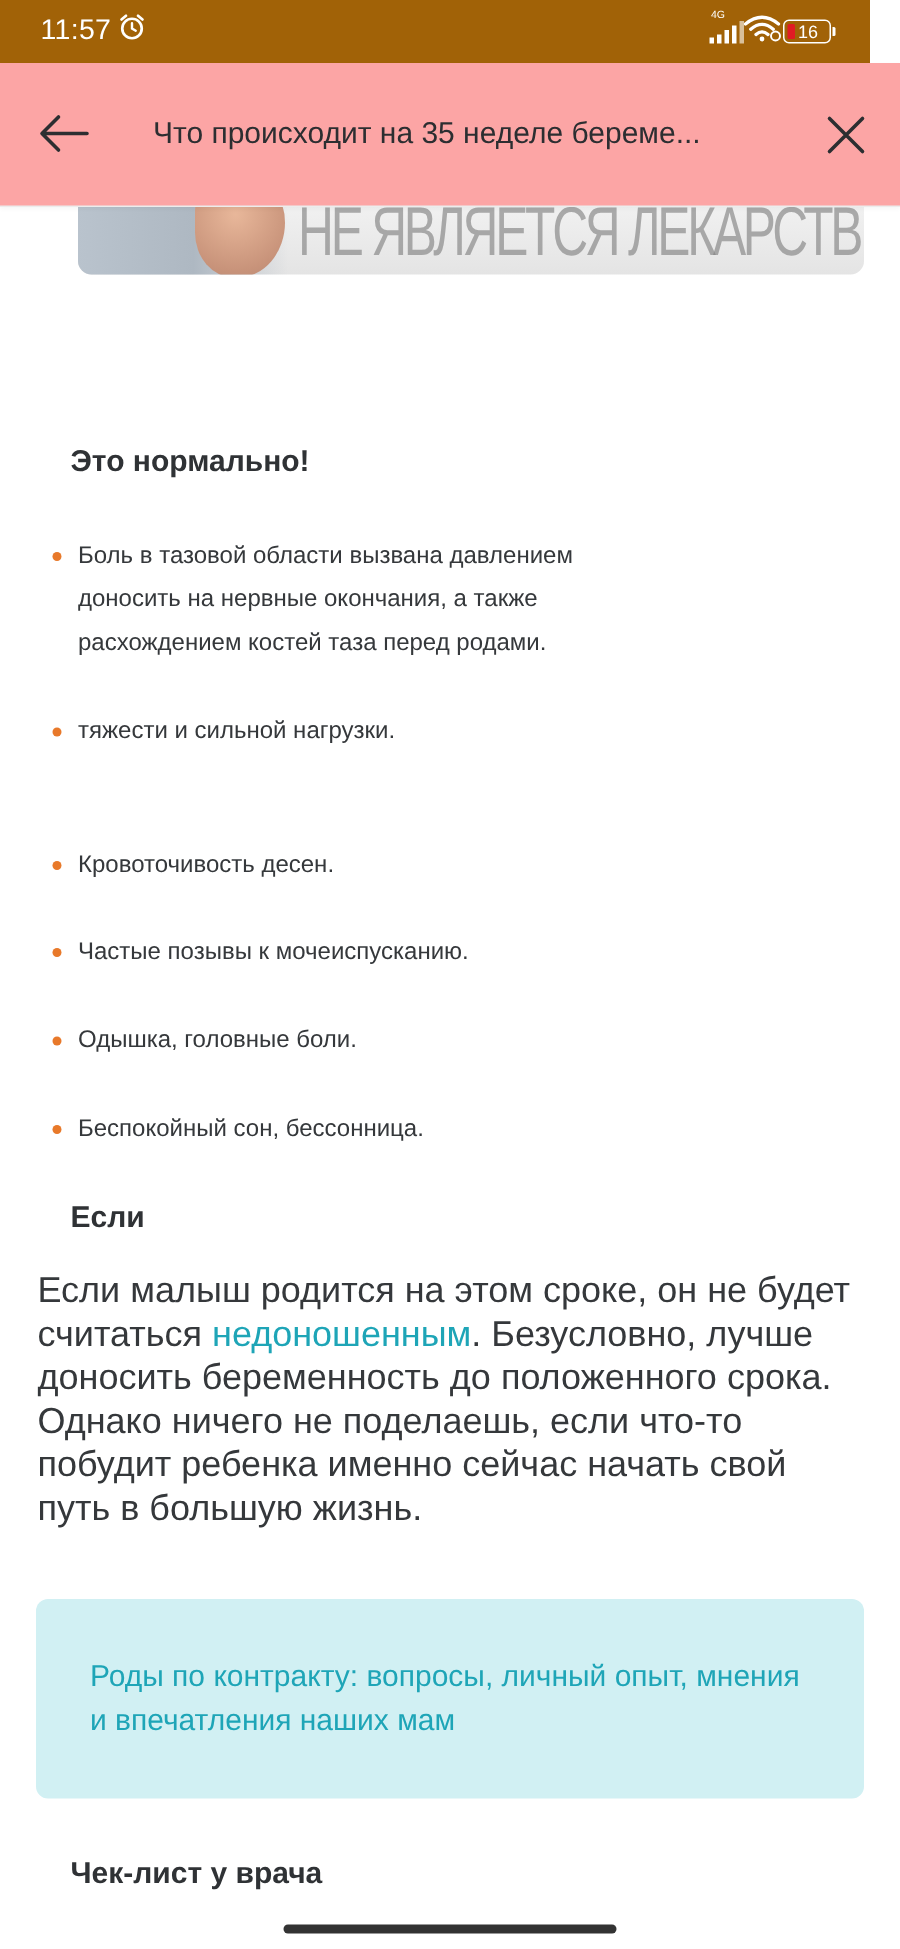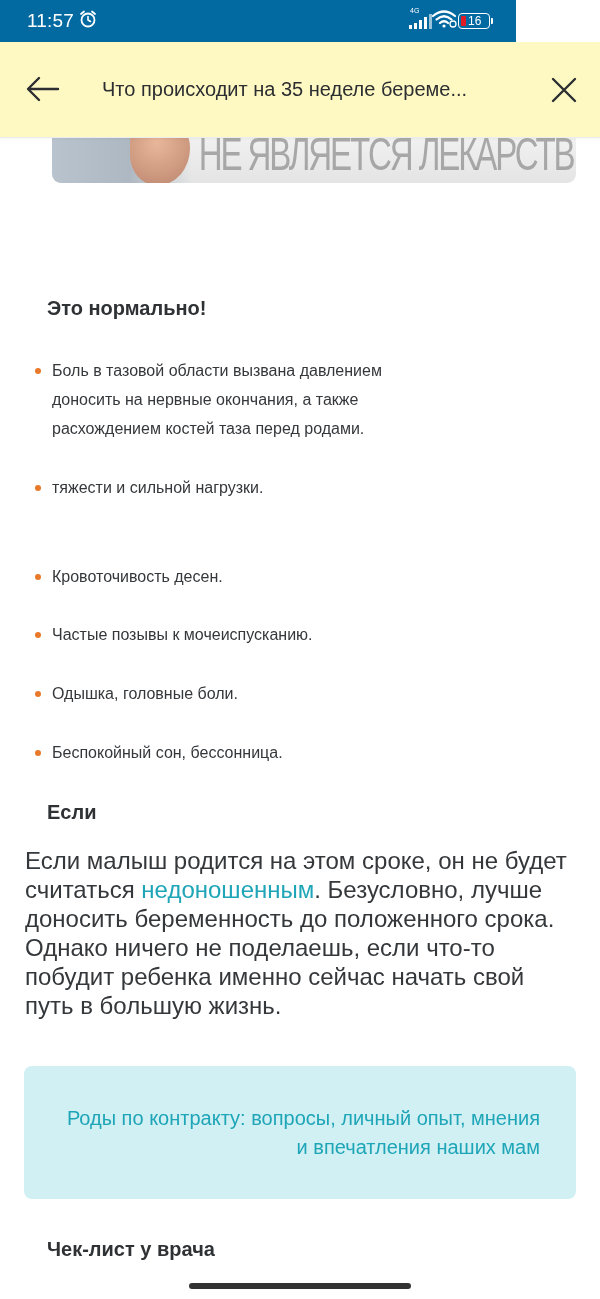--- a/index.html
+++ b/index.html
@@ -1,42 +1,42 @@
 <!DOCTYPE html>
 <html><head>
   <meta charset="utf-8">
   <style>
     * { box-sizing: border-box; margin: 0; padding: 0; }
     html, body { width: 600px; height: 1299px; overflow: hidden; background: #ffffff; }
     body { font-family: "Liberation Sans", sans-serif; color: #333639; position: relative; }
 
     .status-bar {
-      position: absolute; top: 0; left: 0; width: 516px; height: 42px;
-      background: #0369a1; color: #ffffff;
+      position: absolute; top: 0; left: 0; width: 580px; height: 42px;
+      background: #a16207; color: #ffffff;
       display: flex; align-items: center; justify-content: space-between;
       padding: 0 26px 0 27px;
     }
     .status-left { display: flex; align-items: center; gap: 4px; font-size: 19px; letter-spacing: 0.2px; }
     .status-right { display: flex; align-items: center; }
     .net-label { font-size: 7px; position: absolute; top: -6px; left: 1px; }
     .signal { position: relative; display: flex; align-items: flex-end; gap: 2px; height: 16px; padding-top: 4px; }
     .signal .bar { width: 3px; background: #ffffff; }
     .battery {
       width: 32px; height: 16px; border: 1.5px solid #ffffff; border-radius: 4px;
       display: flex; align-items: center; font-size: 12px; padding-left: 2px; position: relative;
     }
     .battery .level { width: 5px; height: 10px; background: #e01b24; border-radius: 1px; margin-right: 2px; }
     .battery::after {
       content: ""; position: absolute; right: -4px; top: 4px; width: 2px; height: 6px;
       background: #ffffff; border-radius: 0 1px 1px 0;
     }
 
     .app-bar {
       position: absolute; top: 42px; left: 0; width: 600px; height: 96px;
-      background: #fef9c3; display: flex; align-items: center;
+      background: #fca5a5; display: flex; align-items: center;
       border-bottom: 1px solid #ececec; z-index: 3;
       box-shadow: 0 1px 3px rgba(0,0,0,0.04);
     }
     .app-bar .back-btn { position: absolute; left: 24px; top: 32px; width: 38px; height: 30px; cursor: pointer; }
     .app-bar .title {
       position: absolute; left: 102px; top: 36px; width: 420px;
       font-size: 20px; color: #2c2e31; white-space: nowrap; overflow: hidden;
     }
     .app-bar .close-btn { position: absolute; left: 548px; top: 32px; width: 32px; height: 32px; cursor: pointer; }
 
@@ -76,21 +76,21 @@
     }
     .paragraph {
       position: absolute; left: 25px; top: 846px; width: 545px;
       font-size: 24px; line-height: 29px; color: #35383b;
     }
     .paragraph .link { color: #1ea5b7; text-decoration: none; cursor: pointer; }
 
     .promo-card {
       position: absolute; left: 24px; top: 1066px; width: 552px; height: 133px;
       background: #d1f0f3; border-radius: 8px;
-      display: flex; align-items: center; justify-content: center; text-align: right;
+      display: flex; align-items: center; justify-content: center; text-align: left;
       cursor: pointer;
     }
     .promo-card .promo-text { font-size: 20px; line-height: 29px; color: #1ea5b7; width: 480px; }
 
     .home-indicator {
       position: absolute; left: 189px; top: 1283px; width: 222px; height: 6px;
       border-radius: 3px; background: #333333;
     }
   </style>
 </head>

